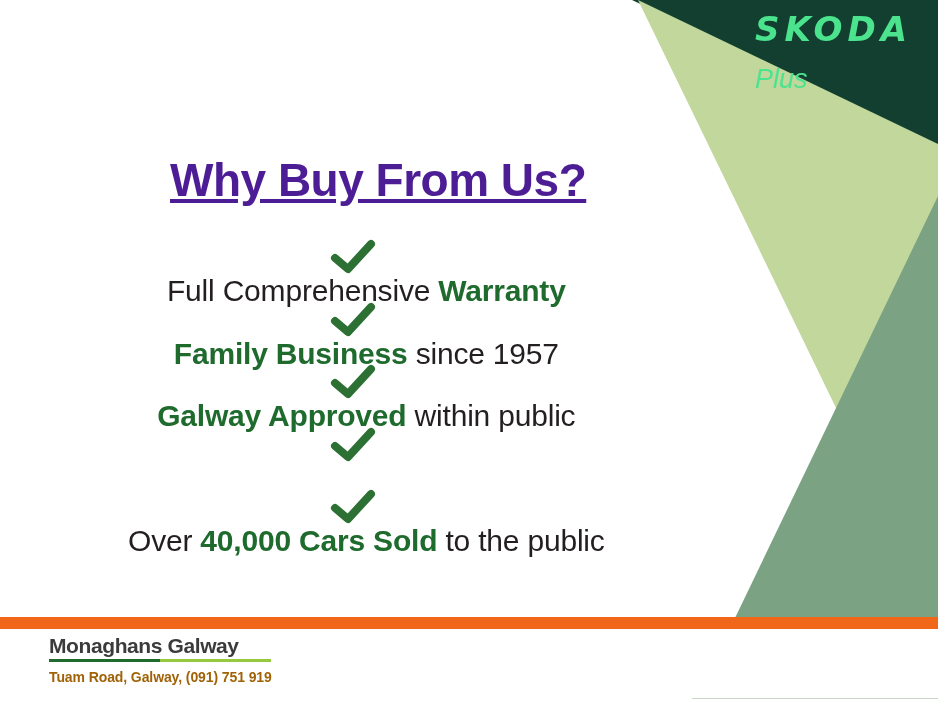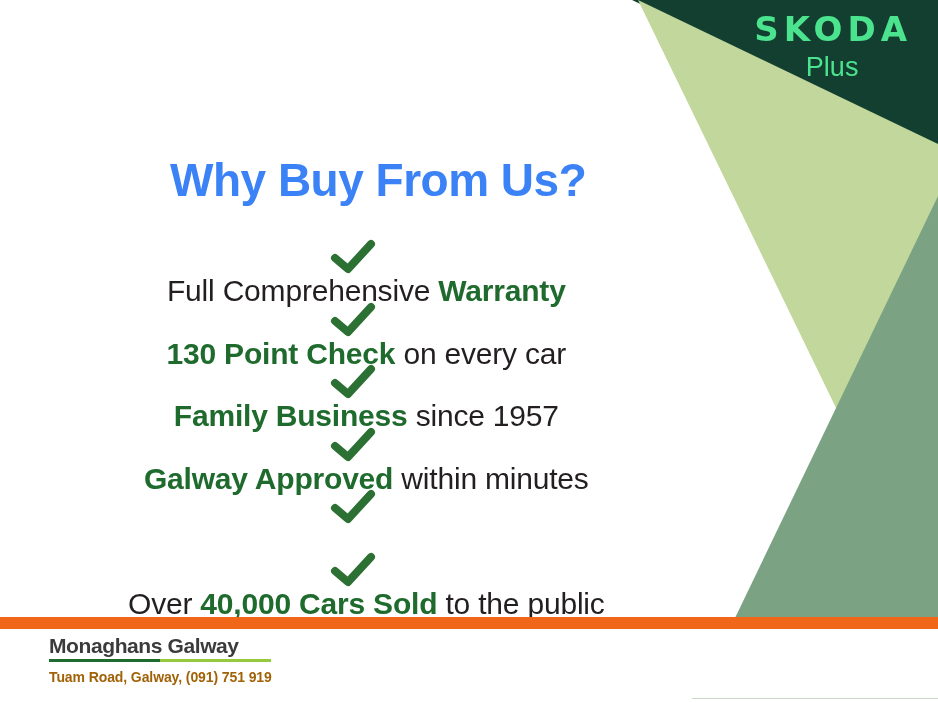--- a/index.html
+++ b/index.html
@@ -28,55 +28,57 @@
     left: 0; top: 0;
     width: 938px; height: 704px;
     pointer-events: none;
   }
 
   
   .brand {
     position: absolute;
     right: 26px;
     top: 12px;
-    text-align: center;
+    text-align: left;
     z-index: 5;
+    font-style: italic;
   }
   .brand-wordmark {
     font-family: "DejaVu Sans", sans-serif;
     font-size: 34px;
     font-weight: bold;
     letter-spacing: 5px;
     color: #4ce38f;
     line-height: 1;
     display: block;
   }
   .brand-sub {
     font-family: "Liberation Sans", sans-serif;
     font-size: 27px;
     font-weight: normal;
     color: #4ce38f;
     line-height: 1.15;
     display: block;
-    margin-top: 6px;
+    margin-top: 18px;
     margin-right: 2px;
   }
 
   
   .headline {
     position: absolute;
     left: 170px;
     top: 156px;
     font-size: 46px;
     font-weight: bold;
-    color: #3b82f6;
+    color: #4c1d95;
     letter-spacing: -0.5px;
     line-height: 1.05;
     white-space: nowrap;
     z-index: 4;
+    text-decoration: underline;
   }
 
   
   .benefits {
     position: absolute;
     left: 128px;
     top: 238px;
     z-index: 4;
   }
   .benefit-row {
@@ -176,39 +178,33 @@
 
   <div class="benefits">
 
     <div class="benefit-row">
       <svg class="check-icon" viewBox="0 0 46 38">
         <path d="M5 20 L18 31 L41 6" fill="none" stroke="#2c7033" stroke-width="8" stroke-linecap="round" stroke-linejoin="round"></path>
       </svg>
       <span class="benefit-text"><span>Full Comprehensive </span><span class="em">Warranty</span><span></span></span>
     </div>
 
-    <div class="benefit-row">
-      <svg class="check-icon" viewBox="0 0 46 38">
-        <path d="M5 20 L18 31 L41 6" fill="none" stroke="#2c7033" stroke-width="8" stroke-linecap="round" stroke-linejoin="round"></path>
-      </svg>
-      <span class="benefit-text"><span></span><span class="em">130 Point Check</span><span> on every car</span></span>
-    </div>
 
     <div class="benefit-row">
       <svg class="check-icon" viewBox="0 0 46 38">
         <path d="M5 20 L18 31 L41 6" fill="none" stroke="#2c7033" stroke-width="8" stroke-linecap="round" stroke-linejoin="round"></path>
       </svg>
       <span class="benefit-text"><span></span><span class="em">Family Business</span><span> since 1957</span></span>
     </div>
 
     <div class="benefit-row">
       <svg class="check-icon" viewBox="0 0 46 38">
         <path d="M5 20 L18 31 L41 6" fill="none" stroke="#2c7033" stroke-width="8" stroke-linecap="round" stroke-linejoin="round"></path>
       </svg>
-      <span class="benefit-text"><span></span><span class="em">Galway Approved</span><span> within minutes</span></span>
+      <span class="benefit-text"><span></span><span class="em">Galway Approved</span><span> within public</span></span>
     </div>
 
     <div class="benefit-row">
       <svg class="check-icon" viewBox="0 0 46 38">
         <path d="M5 20 L18 31 L41 6" fill="none" stroke="#2c7033" stroke-width="8" stroke-linecap="round" stroke-linejoin="round"></path>
       </svg>
     </div>
 
     <div class="benefit-row">
       <svg class="check-icon" viewBox="0 0 46 38">

